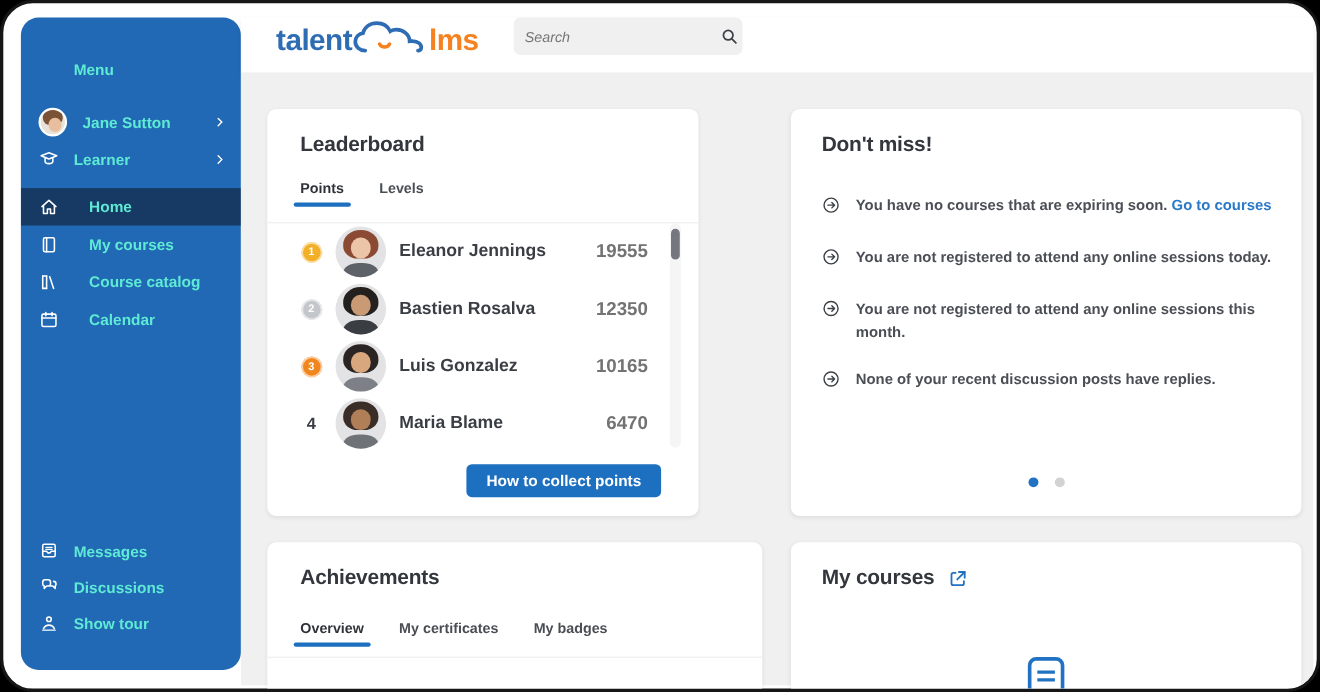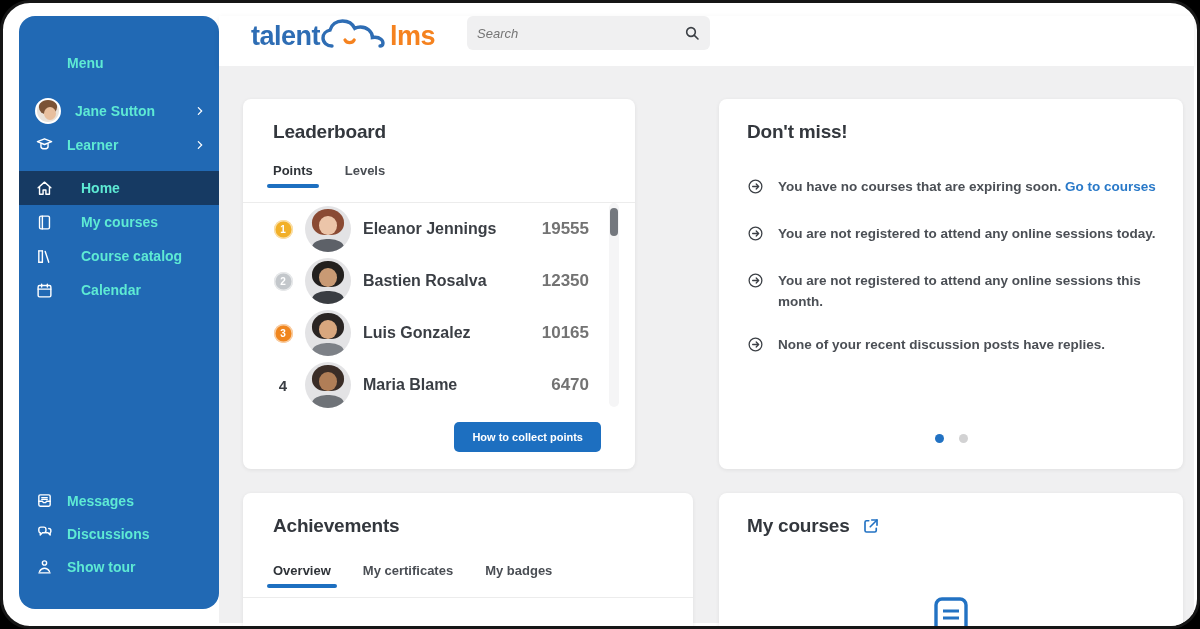--- a/index.html
+++ b/index.html
@@ -34,21 +34,21 @@
   
   .topbar {
     position:absolute; left:216px; top:13px; right:3px; height:50px; background:#fff;
     display:flex; align-items:flex-start; box-shadow:0 2px 6px rgba(0,0,0,0.07);
   }
   .logo { display:flex; align-items:center; margin-left:32px; font-weight:700; font-size:27px; letter-spacing:-0.5px; }
   .logo .t1 { color:#2e6db4; }
   .logo .t2 { color:#f5821f; }
   .logo svg { margin:0 -2px; }
   .searchbox {
-    margin-left:32px; width:243px; height:34px; background:#f0f0f1; border-radius:6px;
+    margin-left:32px; width:208px; height:34px; background:#f0f0f1; border-radius:6px;
     display:flex; align-items:center; padding:0 10px;
   }
   .searchbox input {
     border:none; outline:none; background:transparent; flex:1; font-size:13px; color:#3c4046;
     font-family:"Liberation Sans", sans-serif; font-style:italic;
   }
   .searchbox svg { flex:0 0 16px; }
   
   .content { position:absolute; left:216px; top:63px; right:3px; bottom:3px; background:#f0f0f1; }
   .card { position:absolute; background:#fff; border-radius:8px; box-shadow:0 1px 4px rgba(0,0,0,0.07); overflow:hidden; }
@@ -85,21 +85,21 @@
   .av1 .hair{background:#23201e;} .av1 .face{background:#c99a74;} .av1 .bust{background:#3a3d42;}
   .av2 .hair{background:#2a2523;} .av2 .face{background:#d9a77e;} .av2 .bust{background:#7d8187;}
   .av3 .hair{background:#3a2d27;} .av3 .face{background:#b07e57;} .av3 .bust{background:#6f7378;}
   .lb-name { margin-left:12px; font-size:16px; font-weight:700; color:#3a3e44; }
   .lb-points { margin-left:auto; font-size:17px; font-weight:700; color:#737373; }
   .scrolltrack { position:absolute; right:16px; top:104px; width:10px; height:204px; background:#f5f5f6; border-radius:5px; }
   .scrollthumb { position:absolute; left:1px; top:5px; width:8px; height:28px; background:#74787e; border-radius:4px; }
   .btn-primary {
     position:absolute; right:34px; bottom:17px; height:30px; padding:0 18px;
     background:#1d6fc0; color:#fff; border:none; border-radius:5px;
-    font-size:11px; font-weight:700; font-family:"Liberation Sans", sans-serif; cursor:pointer;
+    font-size:14px; font-weight:700; font-family:"Liberation Sans", sans-serif; cursor:pointer;
   }
   
   .dm-title { position:absolute; left:28px; top:22px; }
   .dm-items { position:absolute; left:28px; top:78px; right:26px; }
   .dm-item { display:flex; gap:14px; margin-bottom:22px; font-size:13.5px; color:#4b4f55; line-height:1.55; font-weight:600; }
   .dm-item .txt { max-width:386px; }
   .dm-item a { color:#2979c8; text-decoration:none; font-weight:600; }
   .dm-ic { flex:0 0 17px; padding-top:1px; }
   .dots { position:absolute; left:0; right:0; bottom:26px; display:flex; justify-content:center; gap:15px; }
   .dot { width:9px; height:9px; border-radius:50%; background:#d2d2d3; cursor:pointer; }

